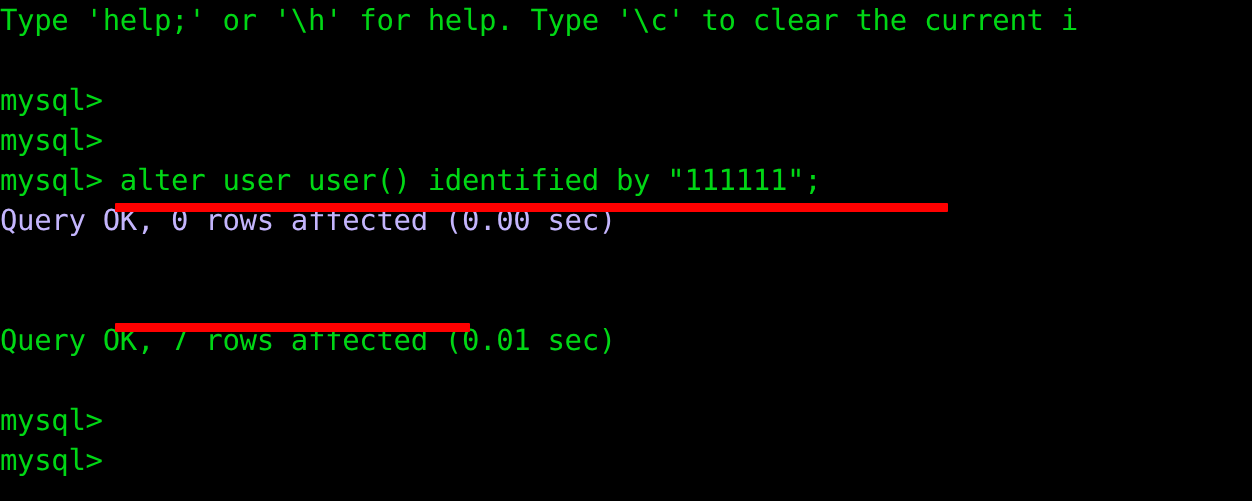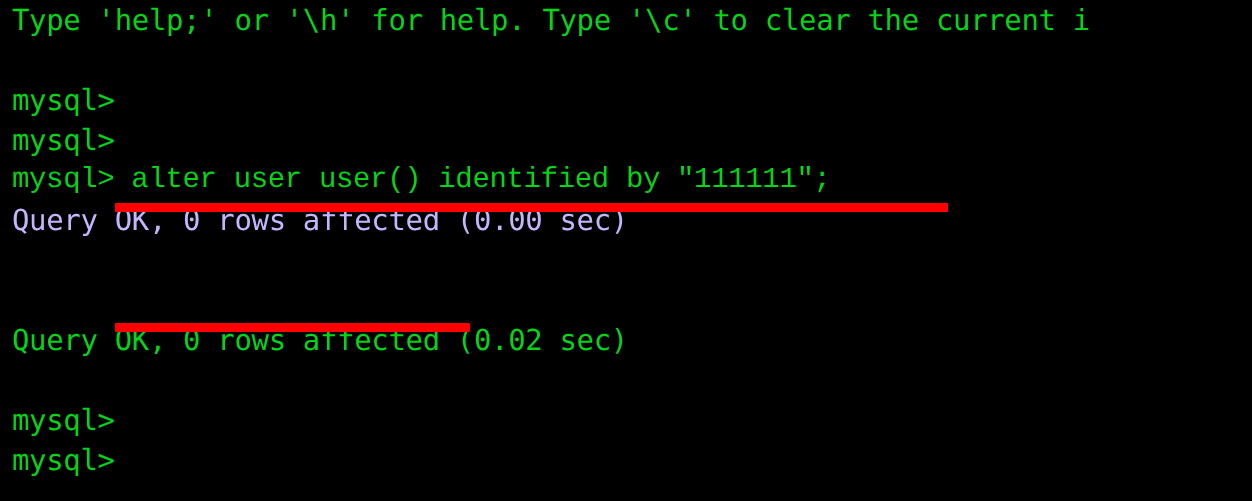--- a/index.html
+++ b/index.html
@@ -25,21 +25,20 @@
     position: absolute;
     left: 0;
     white-space: pre;
     font-family: "DejaVu Sans Mono", "Liberation Mono", monospace;
     font-size: 29px;
     line-height: 40px;
     height: 40px;
     letter-spacing: -0.35px;
     color: #00d715;
     text-rendering: geometricPrecision;
-    margin-left: 12px;
     -webkit-font-smoothing: none;
   }
   .term-underline {
     position: absolute;
     background: #ff0000;
     height: 9px;
     border-radius: 1px;
   }
 </style>
 </head>
@@ -48,28 +47,28 @@
 <div id="terminal" style="background: rgb(0, 0, 0);">
 
   <div class="term-line" style="top: 0px; color: rgb(0, 215, 21);">Type 'help;' or '\h' for help. Type '\c' to clear the current i</div>
 
   <div class="term-line" style="top: 40px; color: rgb(0, 215, 21);"></div>
 
   <div class="term-line" style="top: 80px; color: rgb(0, 215, 21);">mysql&gt;</div>
 
   <div class="term-line" style="top: 120px; color: rgb(0, 215, 21);">mysql&gt;</div>
 
-  <div class="term-line" style="top: 160px; color: rgb(0, 215, 21); font-family: Liberation Mono, monospace;">mysql&gt; alter user user() identified by "111111";</div>
+  <div class="term-line" style="top: 160px; color: rgb(0, 215, 21);">mysql&gt; alter user user() identified by "111111";</div>
 
   <div class="term-line" style="top: 200px; color: #c4b5fd;">Query OK, 0 rows affected (0.00 sec)</div>
 
   <div class="term-line" style="top: 240px; color: rgb(0, 215, 21);"></div>
 
 
-  <div class="term-line" style="top: 320px; color: rgb(0, 215, 21);">Query OK, 0 rows affected (0.02 sec)</div>
+  <div class="term-line" style="top: 320px; color: rgb(0, 215, 21);">Query OK, 7 rows affected (0.01 sec)</div>
 
   <div class="term-line" style="top: 360px; color: rgb(0, 215, 21);"></div>
 
   <div class="term-line" style="top: 400px; color: rgb(0, 215, 21);">mysql&gt;</div>
 
   <div class="term-line" style="top: 440px; color: rgb(0, 215, 21);">mysql&gt;</div>
 
   <div class="term-underline" id="underline-0" style="left: 115px; top: 203px; width: 833px; height: 9px; background: rgb(255, 0, 0);"></div>
 
   <div class="term-underline" id="underline-1" style="left: 115px; top: 323px; width: 355px; height: 9px; background: rgb(255, 0, 0);"></div>

